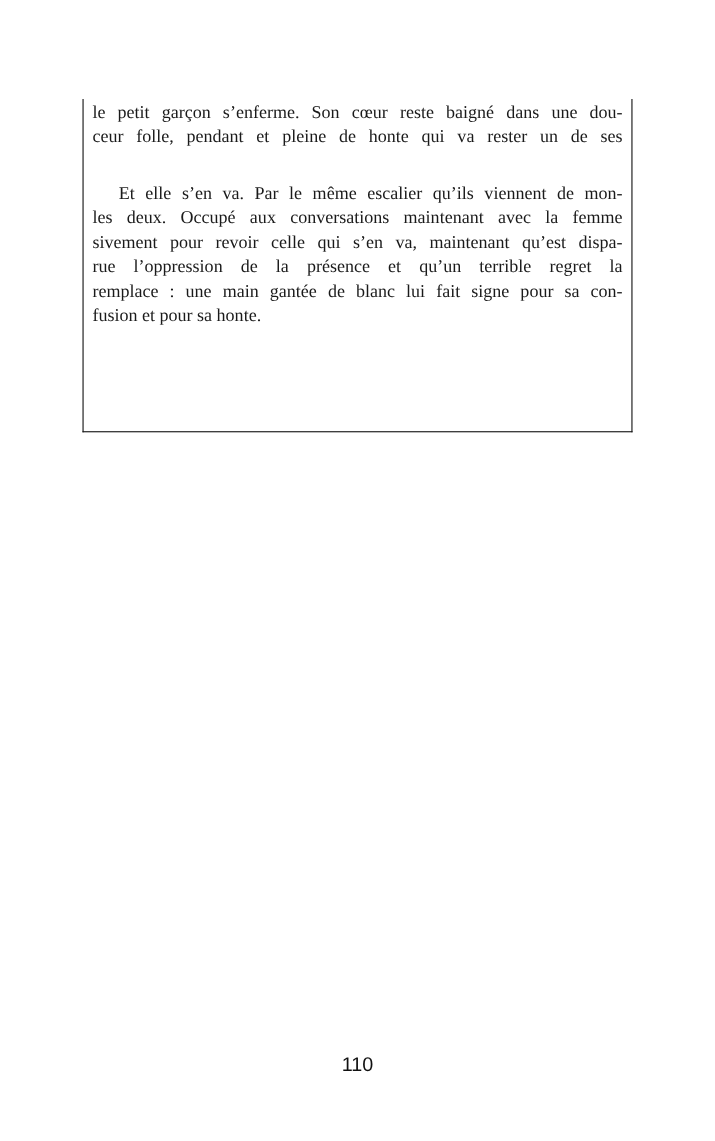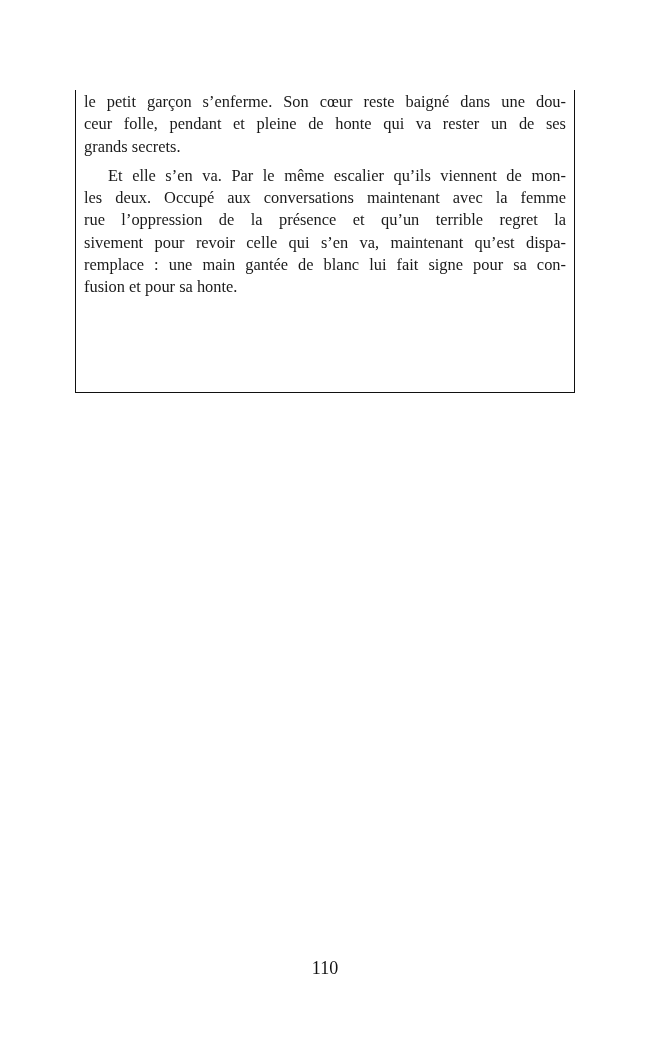--- a/index.html
+++ b/index.html
@@ -29,21 +29,21 @@
       font-size: 16.4px;
       line-height: 22.3px;
     }
     .para {
       margin: 0;
       text-align: justify;
       text-align-last: left;
       hyphens: none;
     }
     .para + .para {
-      margin-top: 7px;
+      margin-top: 29px;
     }
     .line {
       display: block;
       text-align: justify;
       text-align-last: justify;
       white-space: nowrap;
     }
     .line.last {
       text-align-last: left;
     }
@@ -56,37 +56,36 @@
     }
     .citation .ital {
       font-style: italic;
     }
     .page-number {
       position: absolute;
       left: 0;
       width: 650px;
       top: 958px;
       text-align: center;
-      font-family: Liberation Serif, serif;
+      font-family: Liberation Sans, sans-serif;
       font-size: 18px;
       color: #111;
     }
   </style>
 </head>
 <body>
 
 <div class="boxed-quote">
   <div class="para">
     <span class="line">le petit garçon s’enferme. Son cœur reste baigné dans une dou-</span>
     <span class="line">ceur folle, pendant et pleine de honte qui va rester un de ses</span>
-    <span class="line last">grands secrets.</span>
   </div>
   <div class="para">
     <span class="line first-indent">Et elle s’en va. Par le même escalier qu’ils viennent de mon-</span>
     <span class="line">les deux. Occupé aux conversations maintenant avec la femme</span>
+    <span class="line">sivement pour revoir celle qui s’en va, maintenant qu’est dispa-</span>
     <span class="line">rue l’oppression de la présence et qu’un terrible regret la</span>
-    <span class="line">sivement pour revoir celle qui s’en va, maintenant qu’est dispa-</span>
     <span class="line">remplace : une main gantée de blanc lui fait signe pour sa con-</span>
     <span class="line last">fusion et pour sa honte.</span>
   </div>
 </div>
 
 <div class="page-number">110</div>
 
 </body></html>

